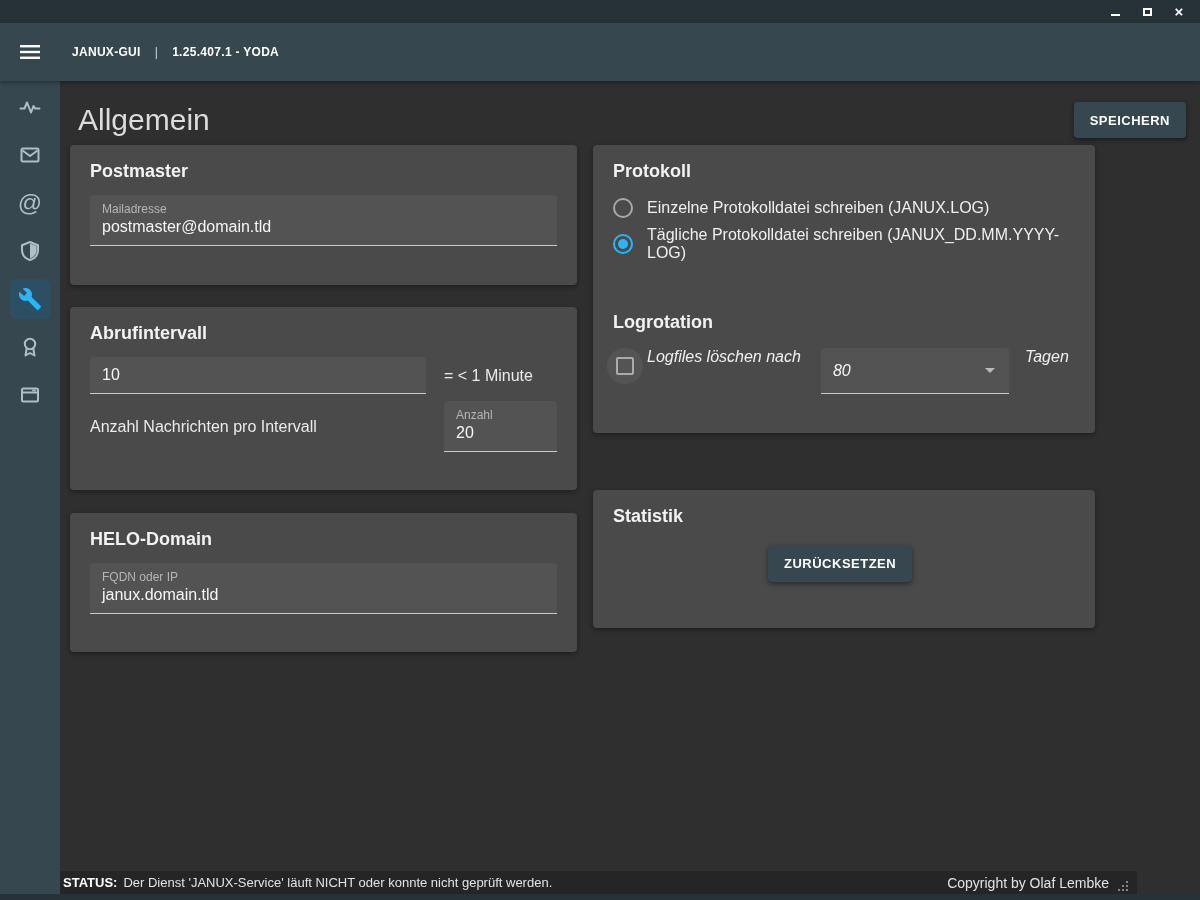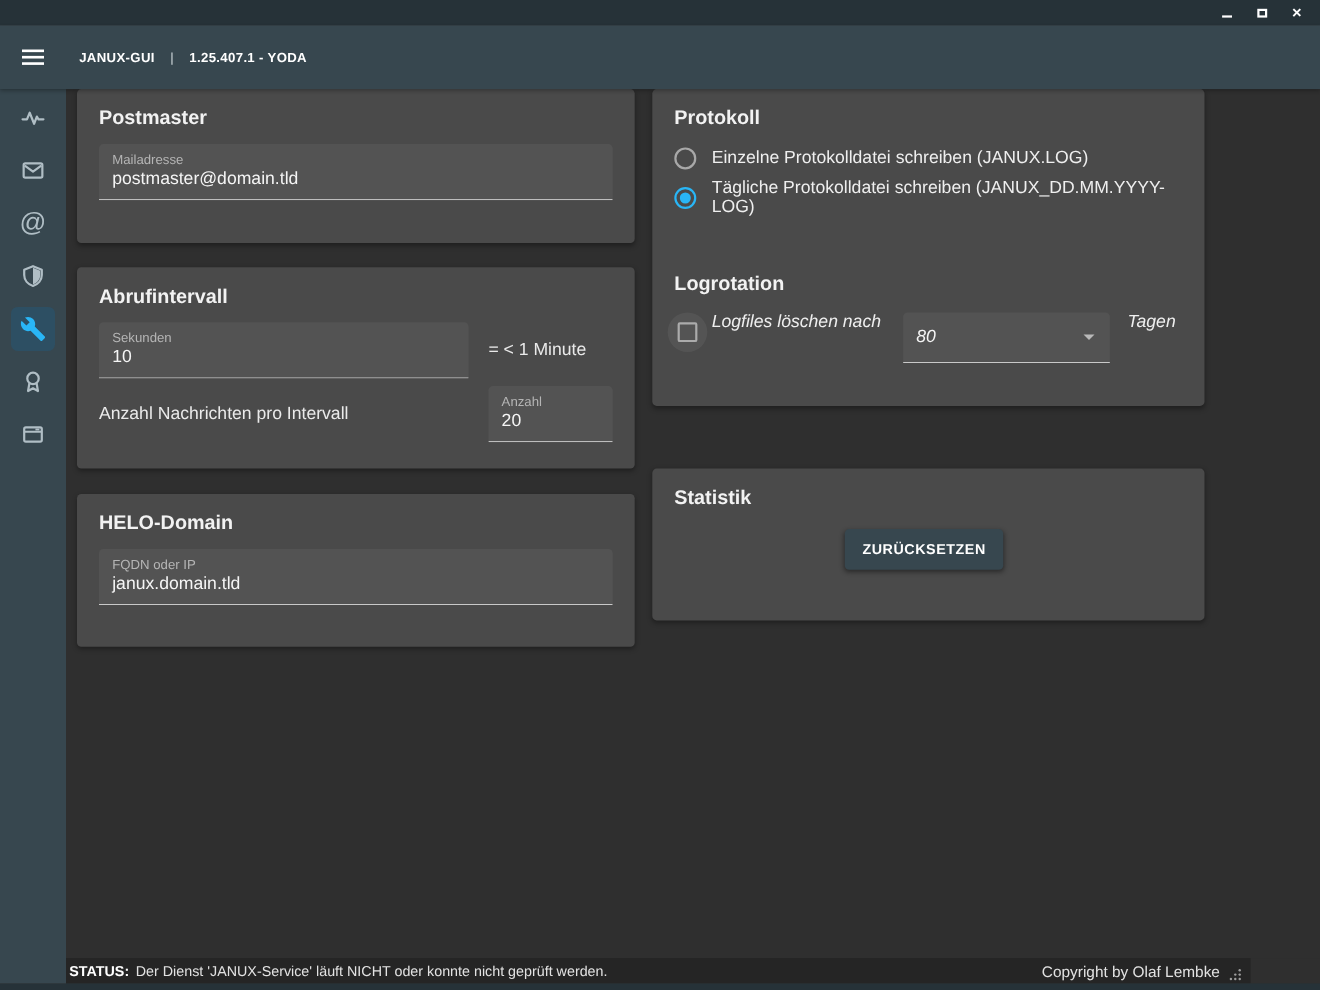--- a/index.html
+++ b/index.html
@@ -168,38 +168,41 @@
     <div class="side-item">
       <svg width="24" height="24" viewBox="0 0 24 24">
         <rect x="4" y="5.5" width="16" height="13" rx="1.5" fill="none" stroke="#b0bec5" stroke-width="2"></rect>
         <line x1="4" y1="9.5" x2="20" y2="9.5" stroke="#b0bec5" stroke-width="2"></line>
         <rect x="14.2" y="6.6" width="3.6" height="1.7" fill="#b0bec5"></rect>
       </svg>
     </div>
   </div>
 
   <div class="content">
+    <div class="page-header">
+      <h1 class="page-title">Allgemein</h1>
+      <button class="btn save-btn">SPEICHERN</button>
+    </div>
 
     <div class="cards">
 
       <div class="col col-left">
 
         <div class="card" id="card-postmaster">
           <div class="card-title">Postmaster</div>
           <div class="field field-full">
             <div class="field-label">Mailadresse</div>
             <div class="field-value">postmaster@domain.tld</div>
           </div>
         </div>
 
         <div class="card" id="card-abruf">
           <div class="card-title">Abrufintervall</div>
           <div class="abruf-row1">
             <div class="field field-seconds">
-              <div class="field-label">Sekunden</div>
               <div class="field-value">10</div>
             </div>
             <div class="hint">= &lt; 1 Minute</div>
           </div>
           <div class="abruf-row2">
             <div class="plain-label">Anzahl Nachrichten pro Intervall</div>
             <div class="field field-count">
               <div class="field-label">Anzahl</div>
               <div class="field-value">20</div>
             </div>

